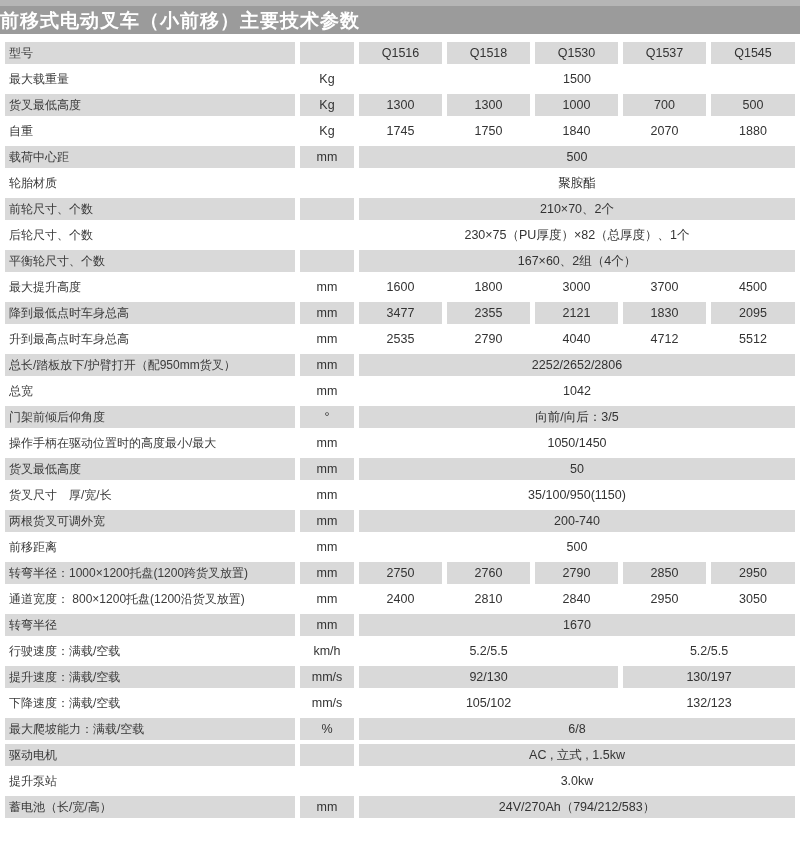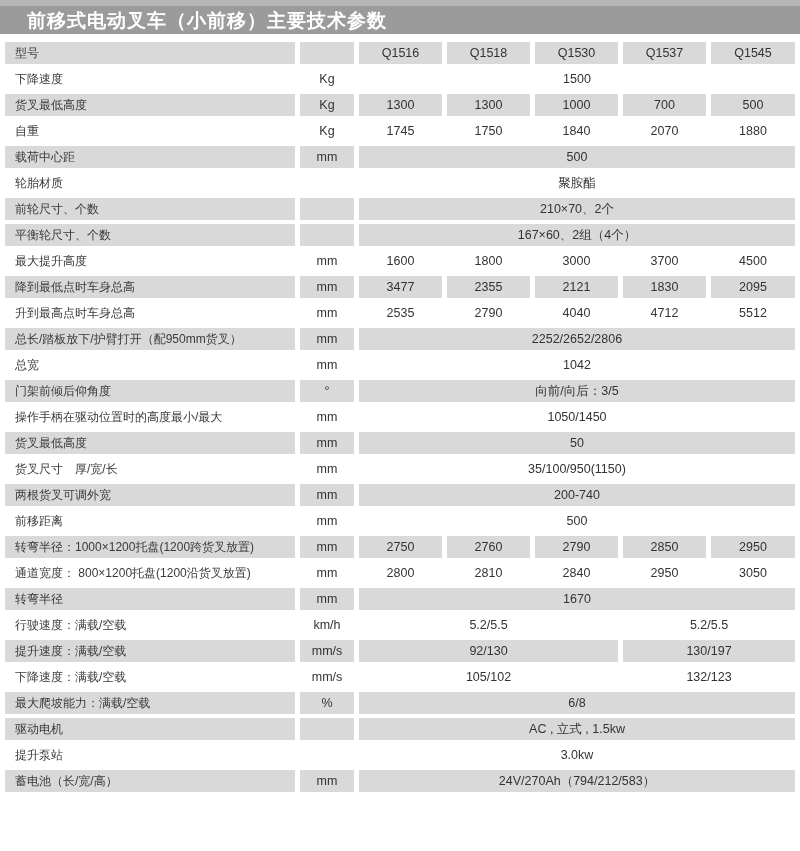--- a/index.html
+++ b/index.html
@@ -20,21 +20,20 @@
     background: #b5b5b5;
   }
   .title-bar {
     height: 28px;
     background: #9b9b9b;
     display: flex;
     align-items: center;
   }
   .title-bar h1 {
     margin: 0;
-    padding-left: 27px;
     font-size: 19px;
     font-weight: bold;
     color: #ffffff;
     letter-spacing: 1px;
     line-height: 1;
     white-space: nowrap;
   }
   table.spec {
     width: 800px;
     table-layout: fixed;
@@ -47,21 +46,21 @@
     padding: 0;
     font-size: 12px;
     line-height: 22px;
     color: #3a3a3a;
     white-space: nowrap;
     overflow: hidden;
     background: #ffffff;
   }
   table.spec td.label {
     text-align: left;
-    padding-left: 10px;
+    padding-left: 4px;
   }
   table.spec td.unit,
   table.spec td.val {
     text-align: center;
     font-size: 12.5px;
     color: #333333;
   }
   table.spec tr.striped td {
     background: #d9d9d9;
   }
@@ -92,21 +91,21 @@
         <tr class="striped">
           <td class="label">型号</td>
           <td class="unit"></td>
           <td class="val">Q1516</td>
           <td class="val">Q1518</td>
           <td class="val">Q1530</td>
           <td class="val">Q1537</td>
           <td class="val">Q1545</td>
         </tr>
         <tr>
-          <td class="label">下降速度</td>
+          <td class="label">最大载重量</td>
           <td class="unit">Kg</td>
           <td class="val" colspan="5">1500</td>
         </tr>
         <tr class="striped">
           <td class="label">货叉最低高度</td>
           <td class="unit">Kg</td>
           <td class="val">1300</td>
           <td class="val">1300</td>
           <td class="val">1000</td>
           <td class="val">700</td>
@@ -129,20 +128,25 @@
         <tr>
           <td class="label">轮胎材质</td>
           <td class="unit"></td>
           <td class="val" colspan="5">聚胺酯</td>
         </tr>
         <tr class="striped">
           <td class="label">前轮尺寸、个数</td>
           <td class="unit"></td>
           <td class="val" colspan="5">210×70、2个</td>
         </tr>
+        <tr>
+          <td class="label">后轮尺寸、个数</td>
+          <td class="unit"></td>
+          <td class="val" colspan="5">230×75（PU厚度）×82（总厚度）、1个</td>
+        </tr>
         <tr class="striped">
           <td class="label">平衡轮尺寸、个数</td>
           <td class="unit"></td>
           <td class="val" colspan="5">167×60、2组（4个）</td>
         </tr>
         <tr>
           <td class="label">最大提升高度</td>
           <td class="unit">mm</td>
           <td class="val">1600</td>
           <td class="val">1800</td>
@@ -213,21 +217,21 @@
           <td class="unit">mm</td>
           <td class="val">2750</td>
           <td class="val">2760</td>
           <td class="val">2790</td>
           <td class="val">2850</td>
           <td class="val">2950</td>
         </tr>
         <tr>
           <td class="label">通道宽度： 800×1200托盘(1200沿货叉放置)</td>
           <td class="unit">mm</td>
-          <td class="val">2800</td>
+          <td class="val">2400</td>
           <td class="val">2810</td>
           <td class="val">2840</td>
           <td class="val">2950</td>
           <td class="val">3050</td>
         </tr>
         <tr class="striped">
           <td class="label">转弯半径</td>
           <td class="unit">mm</td>
           <td class="val" colspan="5">1670</td>
         </tr>

